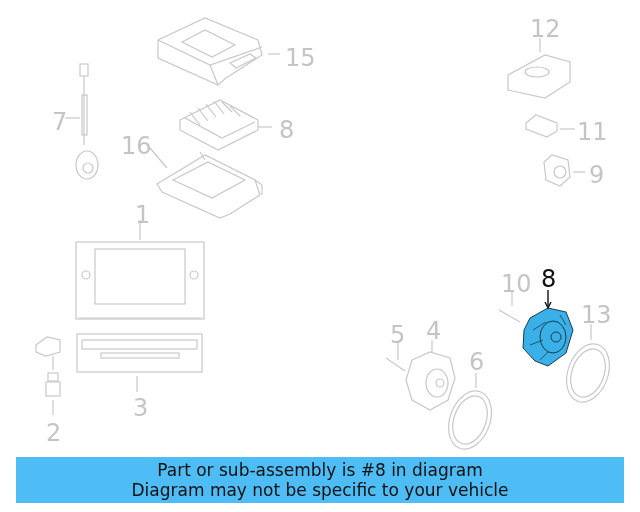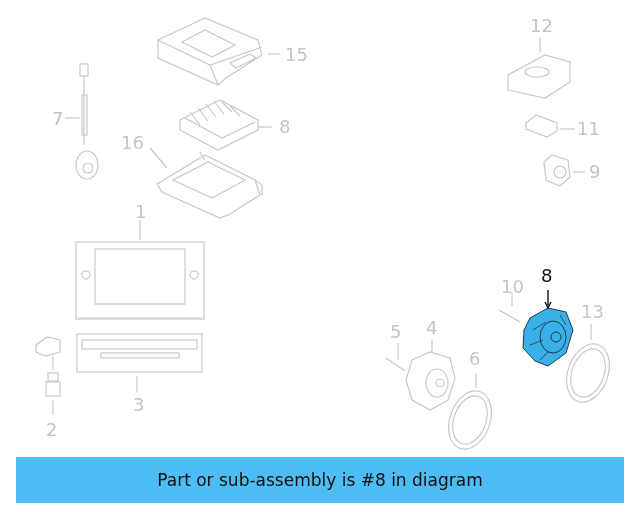--- a/index.html
+++ b/index.html
@@ -1,18 +1,18 @@
 <!DOCTYPE html>
 <html><head>
 <meta charset="utf-8">
 <style>
   html, body { margin:0; padding:0; background:#ffffff; }
   body { width:640px; height:512px; position:relative; overflow:hidden; font-family:"DejaVu Sans", sans-serif; }
   #diagram { position:absolute; left:0; top:0; width:640px; height:512px; }
-  .callout { position:absolute; font-family:"DejaVu Sans", sans-serif; font-size:18px; color:#c4c4c4; line-height:1; }
+  .callout { position:absolute; font-family:"DejaVu Sans", sans-serif; font-size:24px; color:#c4c4c4; line-height:1; }
   .callout.active { color:#111111; }
   #banner { position:absolute; left:16px; top:457px; width:608px; height:46px; background:#4fbdf5;
             display:flex; flex-direction:column; align-items:center; justify-content:center; }
   #banner span { font-size:17px; color:#111; line-height:20px; font-family:"DejaVu Sans", sans-serif; }
 </style>
 </head>
 <body>
 
 <svg id="diagram" viewBox="0 0 640 512" fill="none" stroke="#c8c8c8" stroke-width="1.2">
 
@@ -131,24 +131,25 @@
 <div id="callouts">
     <span class="callout" style="left: 135px; top: 203px;">1</span>
     <span class="callout" style="left: 46px; top: 421px;">2</span>
     <span class="callout" style="left: 133px; top: 396px;">3</span>
     <span class="callout" style="left: 426px; top: 319px;">4</span>
     <span class="callout" style="left: 390px; top: 323px;">5</span>
     <span class="callout" style="left: 469px; top: 350px;">6</span>
     <span class="callout" style="left: 52px; top: 110px;">7</span>
     <span class="callout active" style="left: 541px; top: 267px;">8</span>
     <span class="callout" style="left: 589px; top: 163px;">9</span>
-    <span class="callout" style="left: 501px; top: 278px;">10</span>
+    <span class="callout" style="left: 501px; top: 272px;">10</span>
     <span class="callout" style="left: 581px; top: 303px;">13</span>
     <span class="callout" style="left: 530px; top: 17px;">12</span>
     <span class="callout" style="left: 577px; top: 120px;">11</span>
     <span class="callout" style="left: 279px; top: 118px;">8</span>
     <span class="callout" style="left: 285px; top: 46px;">15</span>
     <span class="callout" style="left: 121px; top: 134px;">16</span>
   </div>
 
 <div id="banner">
   <span>Part or sub-assembly is #8 in diagram</span>
+  <span>Diagram may not be specific to your vehicle</span>
 </div>
 
 </body></html>

